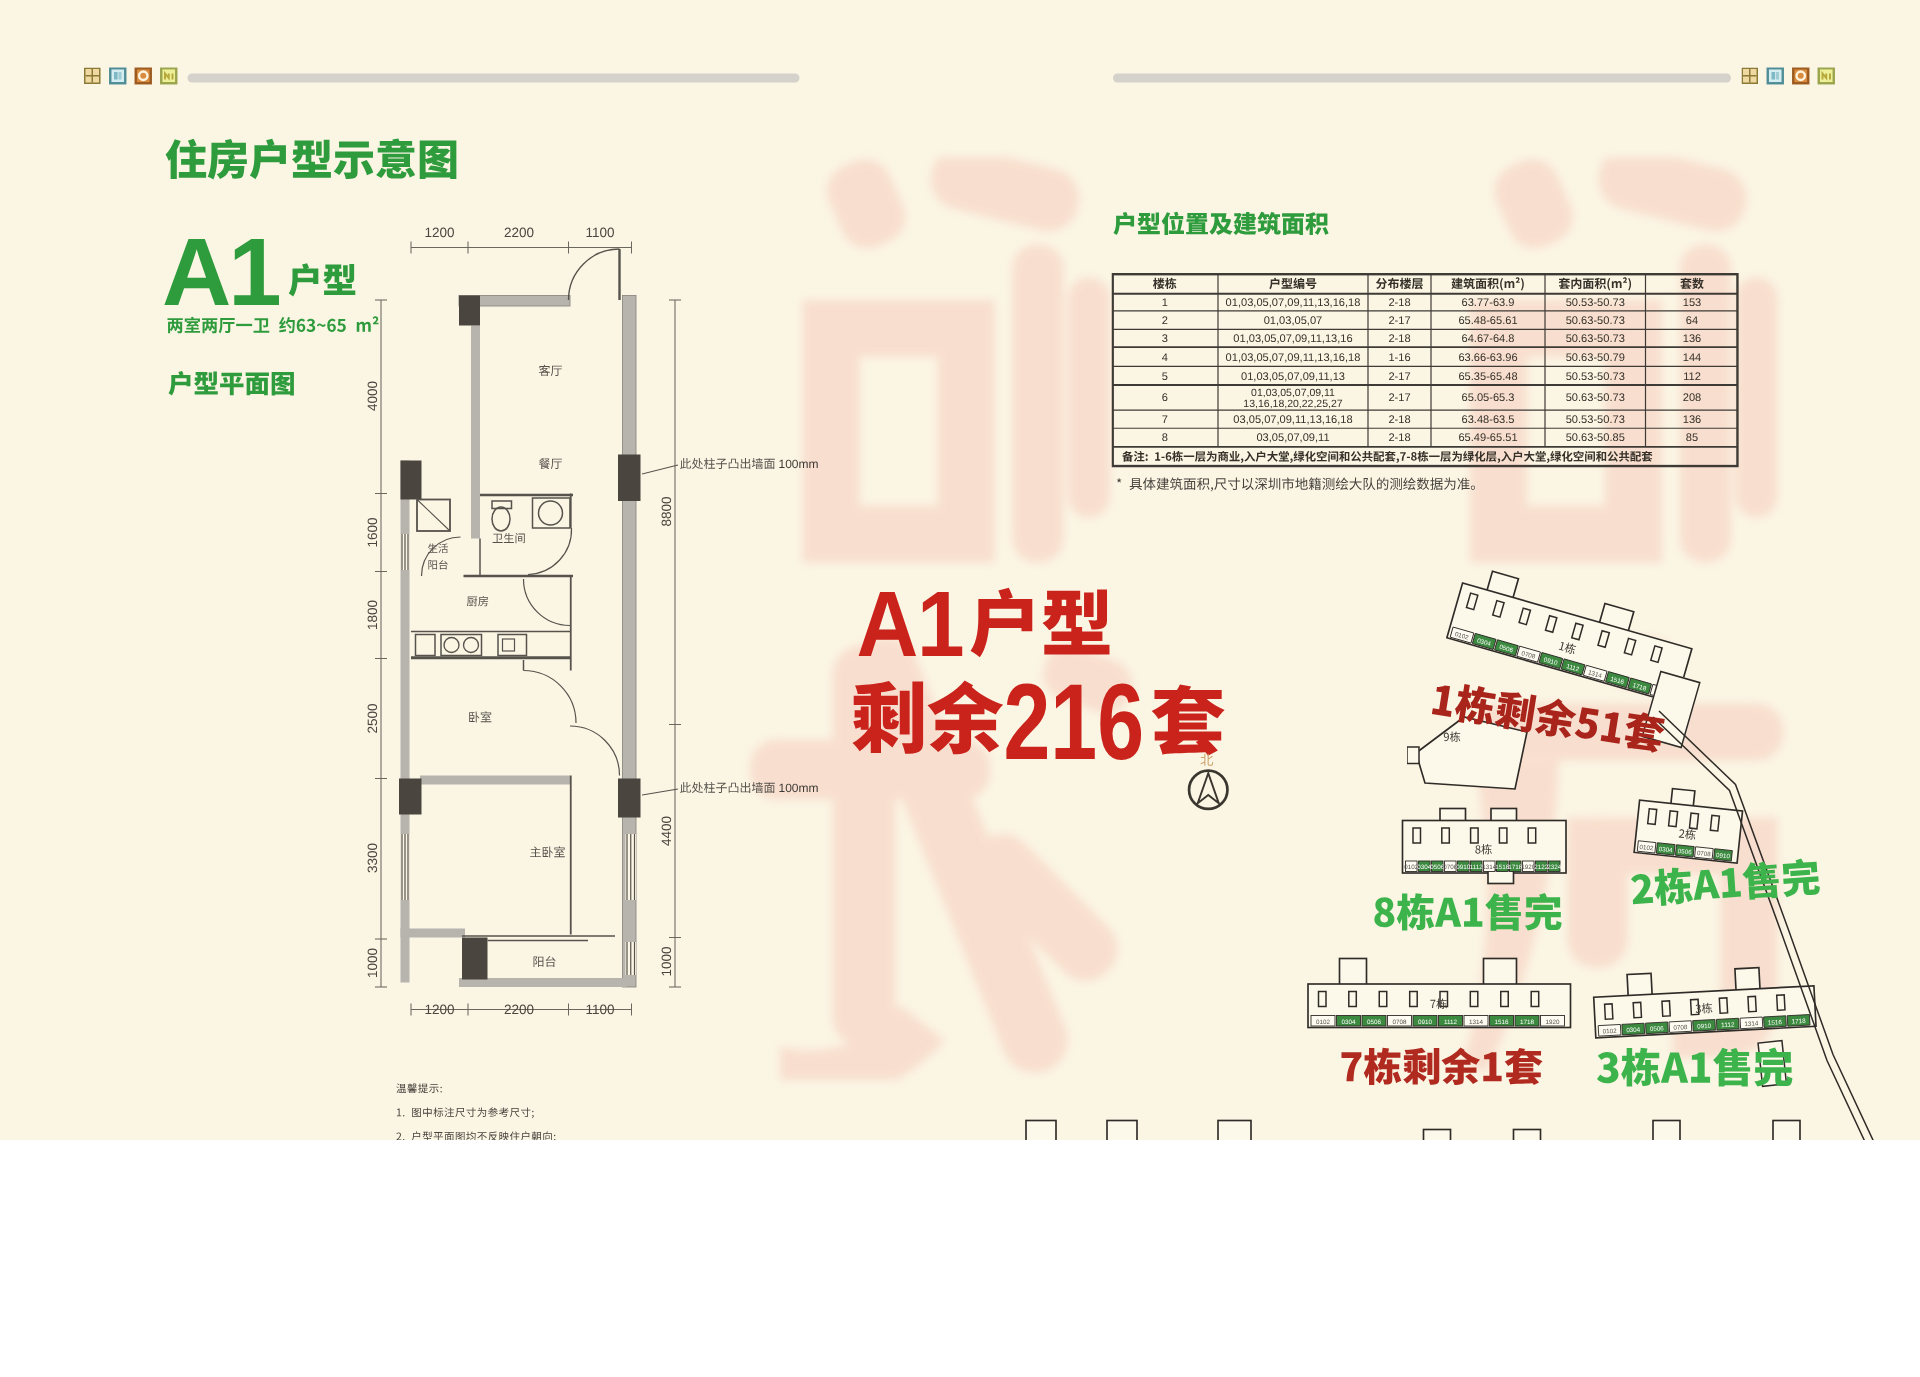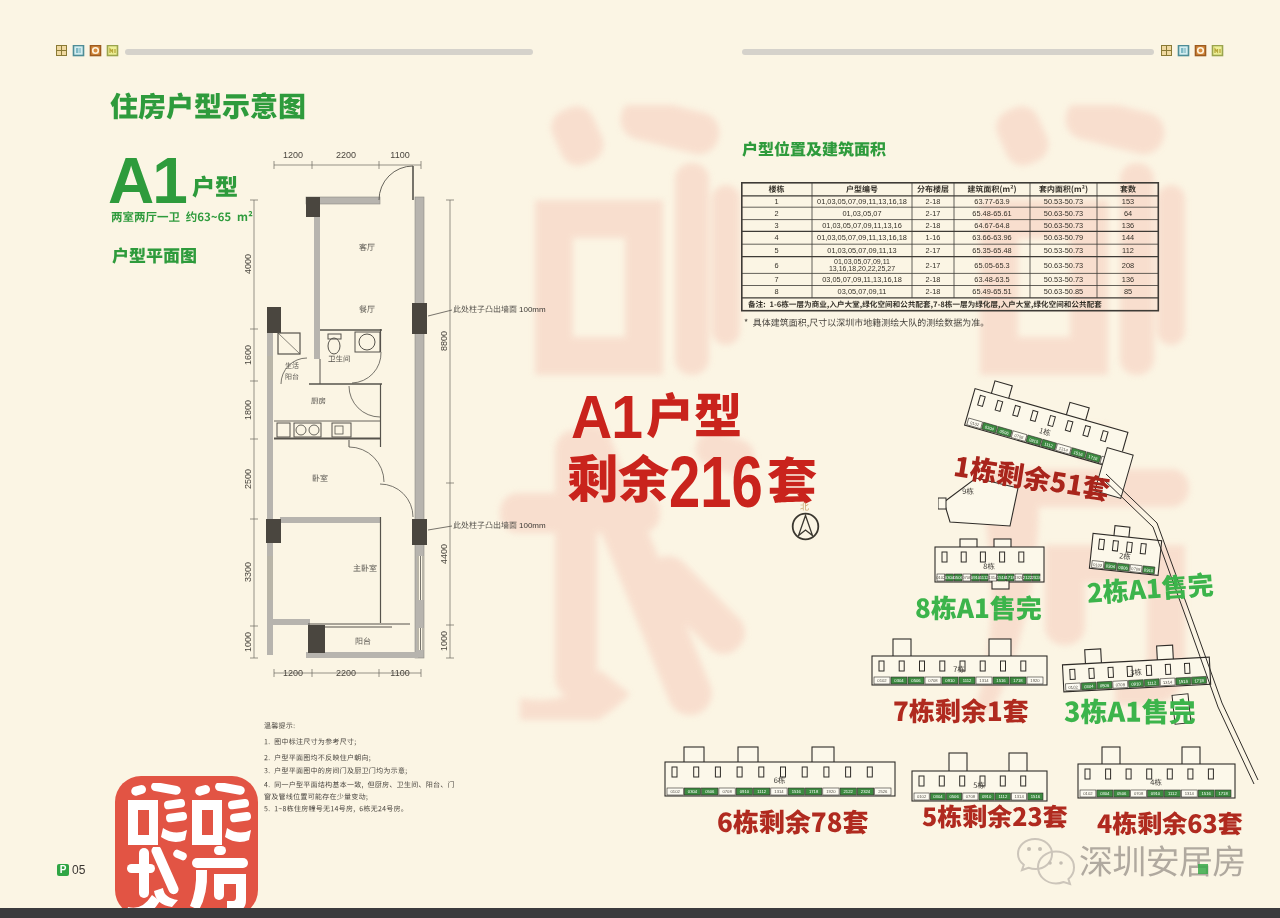--- a/index.html
+++ b/index.html
@@ -1,15 +1,15 @@
 <!DOCTYPE html>
 <html><head><meta charset="utf-8">
 <style>
 html,body{margin:0;padding:0}
-#pg{position:relative;width:1280px;height:918px;background:#fbf5e4;overflow:hidden;
+#pg{position:relative;width:1280px;height:760px;background:#fbf5e4;overflow:hidden;
  font-family:"Liberation Sans",sans-serif}
 .abs{position:absolute}
 .lat{position:absolute;font-family:"Liberation Sans",sans-serif;color:#3e3b36}
 </style></head><body>
 <div id="pg">
 
 <div class="abs" style="left:0;top:0;width:1280px;height:918px;filter:blur(3px);opacity:0.85">
 <svg class="abs" style="left:500px;top:105px;" width="250" height="290" viewBox="0 0 250 290">
         <g fill="#f8dbcb">
           <path d="M35 95 h128 v175 h-128 Z M73 133 v99 h52 v-99 Z"></path>

